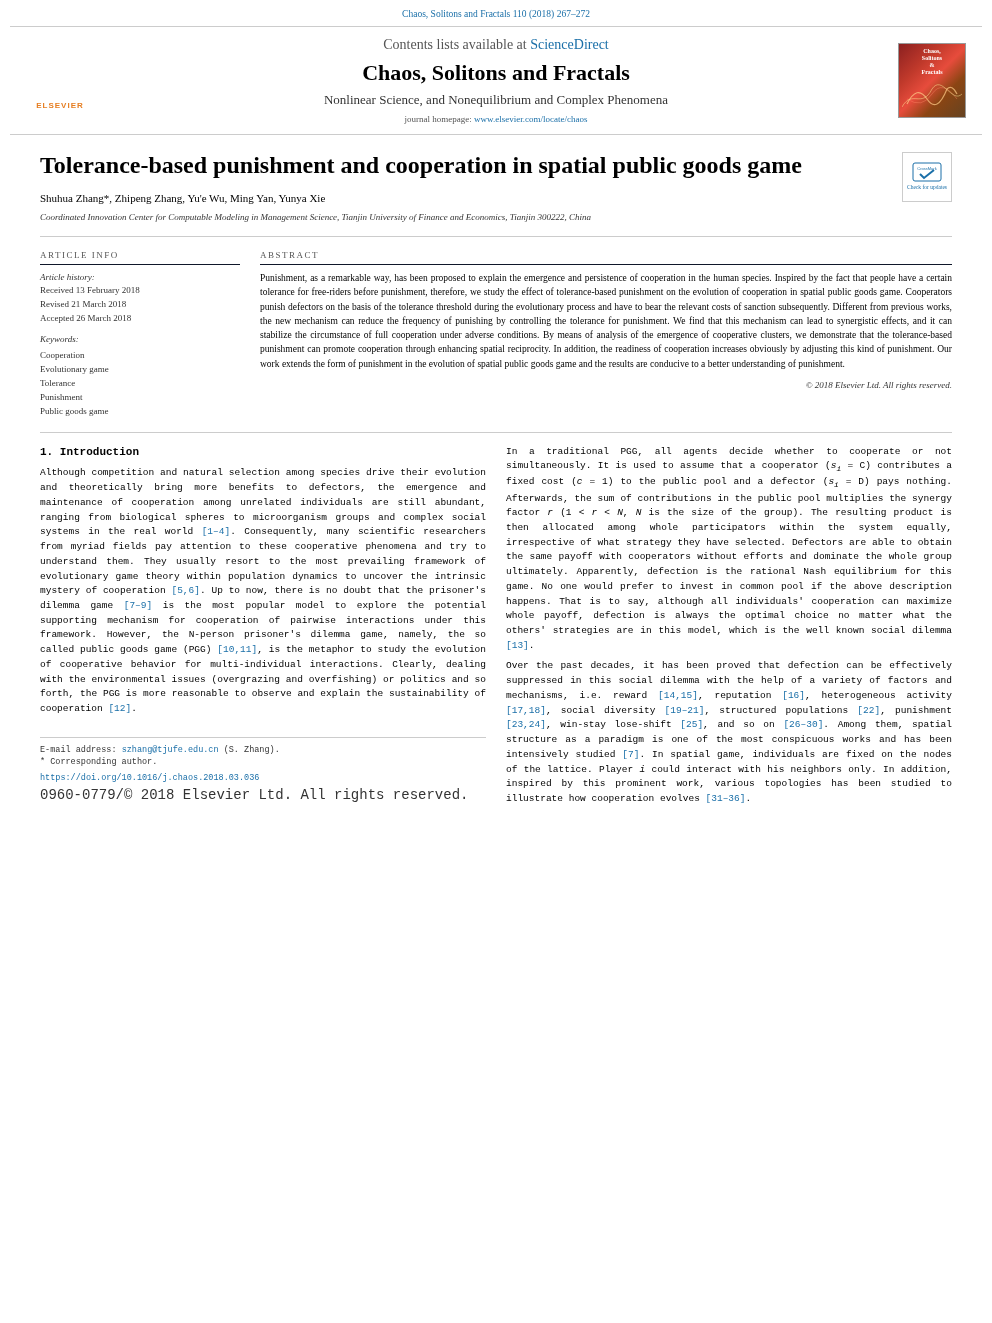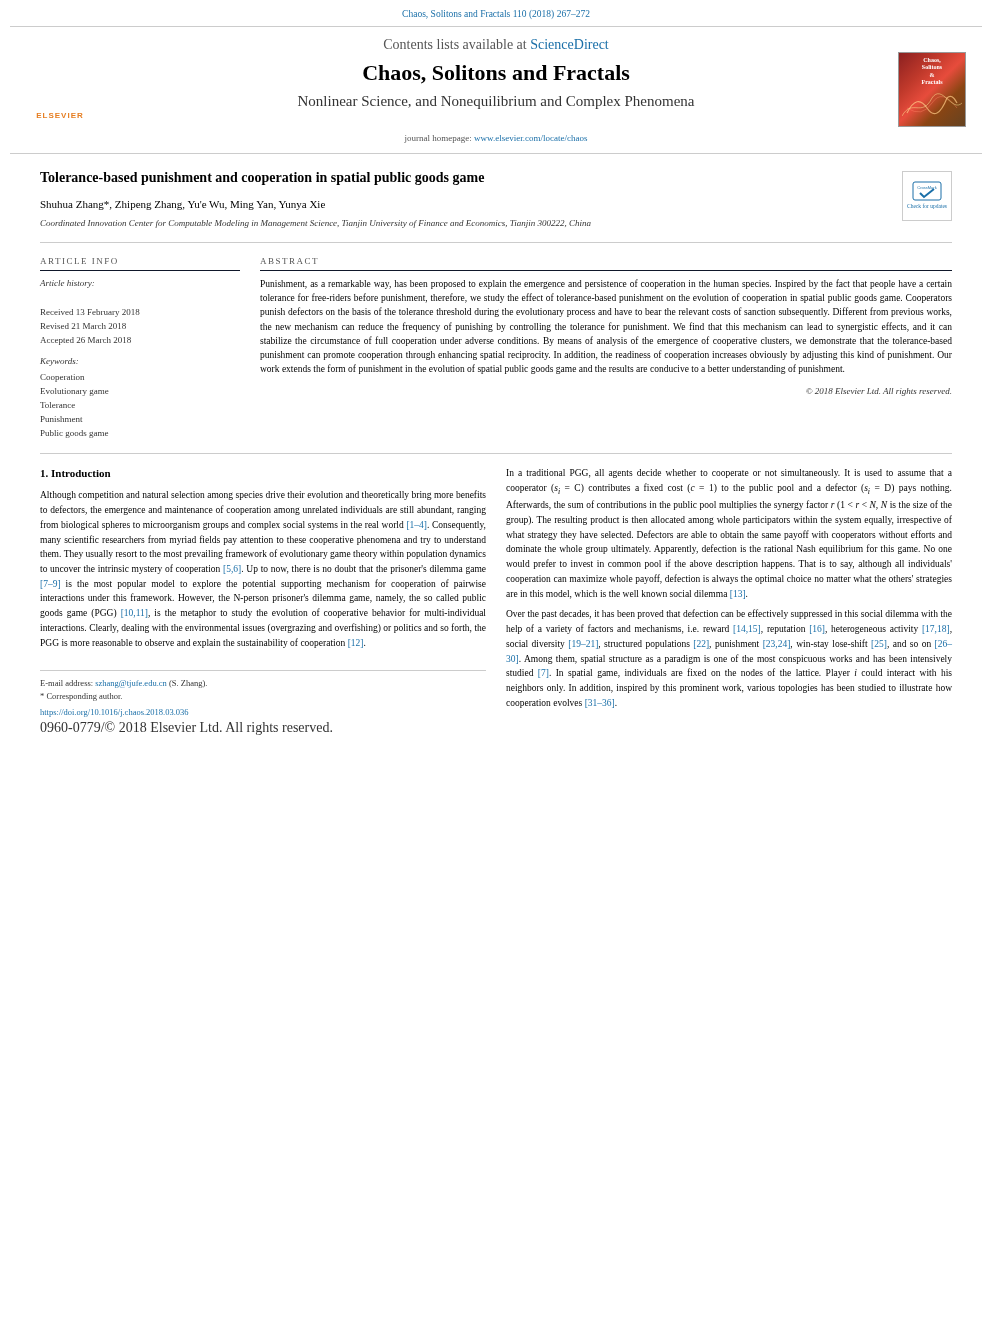--- a/index.html
+++ b/index.html
@@ -59,23 +59,23 @@
 
     .journal-title-main {
       font-size: 22px;
       font-weight: bold;
       color: #000;
       font-family: 'Times New Roman', serif;
       margin: 2px 0;
     }
 
     .journal-subtitle {
-      font-size: 15px;
-      color: #333;
-      margin-bottom: 19px;
+      font-size: 13px;
+      color: #333;
+      margin-bottom: 3px;
     }
 
     .journal-homepage {
       font-size: 9px;
       color: #555;
     }
     .journal-homepage a { color: #1a6fa8; text-decoration: none; }
 
     .journal-header-right {
       width: 80px;
@@ -105,21 +105,21 @@
       font-weight: bold;
       line-height: 1.2;
     }
 
     
     .article-content {
       padding: 15px 40px 10px 40px;
     }
 
     .article-title {
-      font-size: 14px;
+      font-size: 24px;
       font-weight: bold;
       margin-bottom: 10px;
       line-height: 1.3;
     }
 
     .check-updates-badge {
       float: right;
       margin-left: 10px;
       margin-top: 2px;
       width: 50px;
@@ -177,21 +177,21 @@
       font-weight: normal;
       margin-bottom: 6px;
       padding-bottom: 2px;
       border-bottom: 1px solid #0f172a;
     }
 
     .article-history-label {
       font-style: italic;
       font-size: 9px;
       color: #333;
-      margin-bottom: 16px;
+      margin-bottom: 0;
     }
 
     .history-item {
       font-size: 9px;
       color: #333;
       margin-bottom: 1px;
     }
 
     .keywords-label {
       font-style: italic;
@@ -229,20 +229,21 @@
 
     
     .main-body {
       display: flex;
       gap: 20px;
       margin-top: 12px;
     }
 
     .body-col {
       flex: 1;
+      font-family: Liberation Mono, monospace;
     }
 
     .section-heading {
       font-size: 11px;
       font-weight: bold;
       margin-bottom: 6px;
     }
 
     .body-text {
       font-size: 9.5px;

